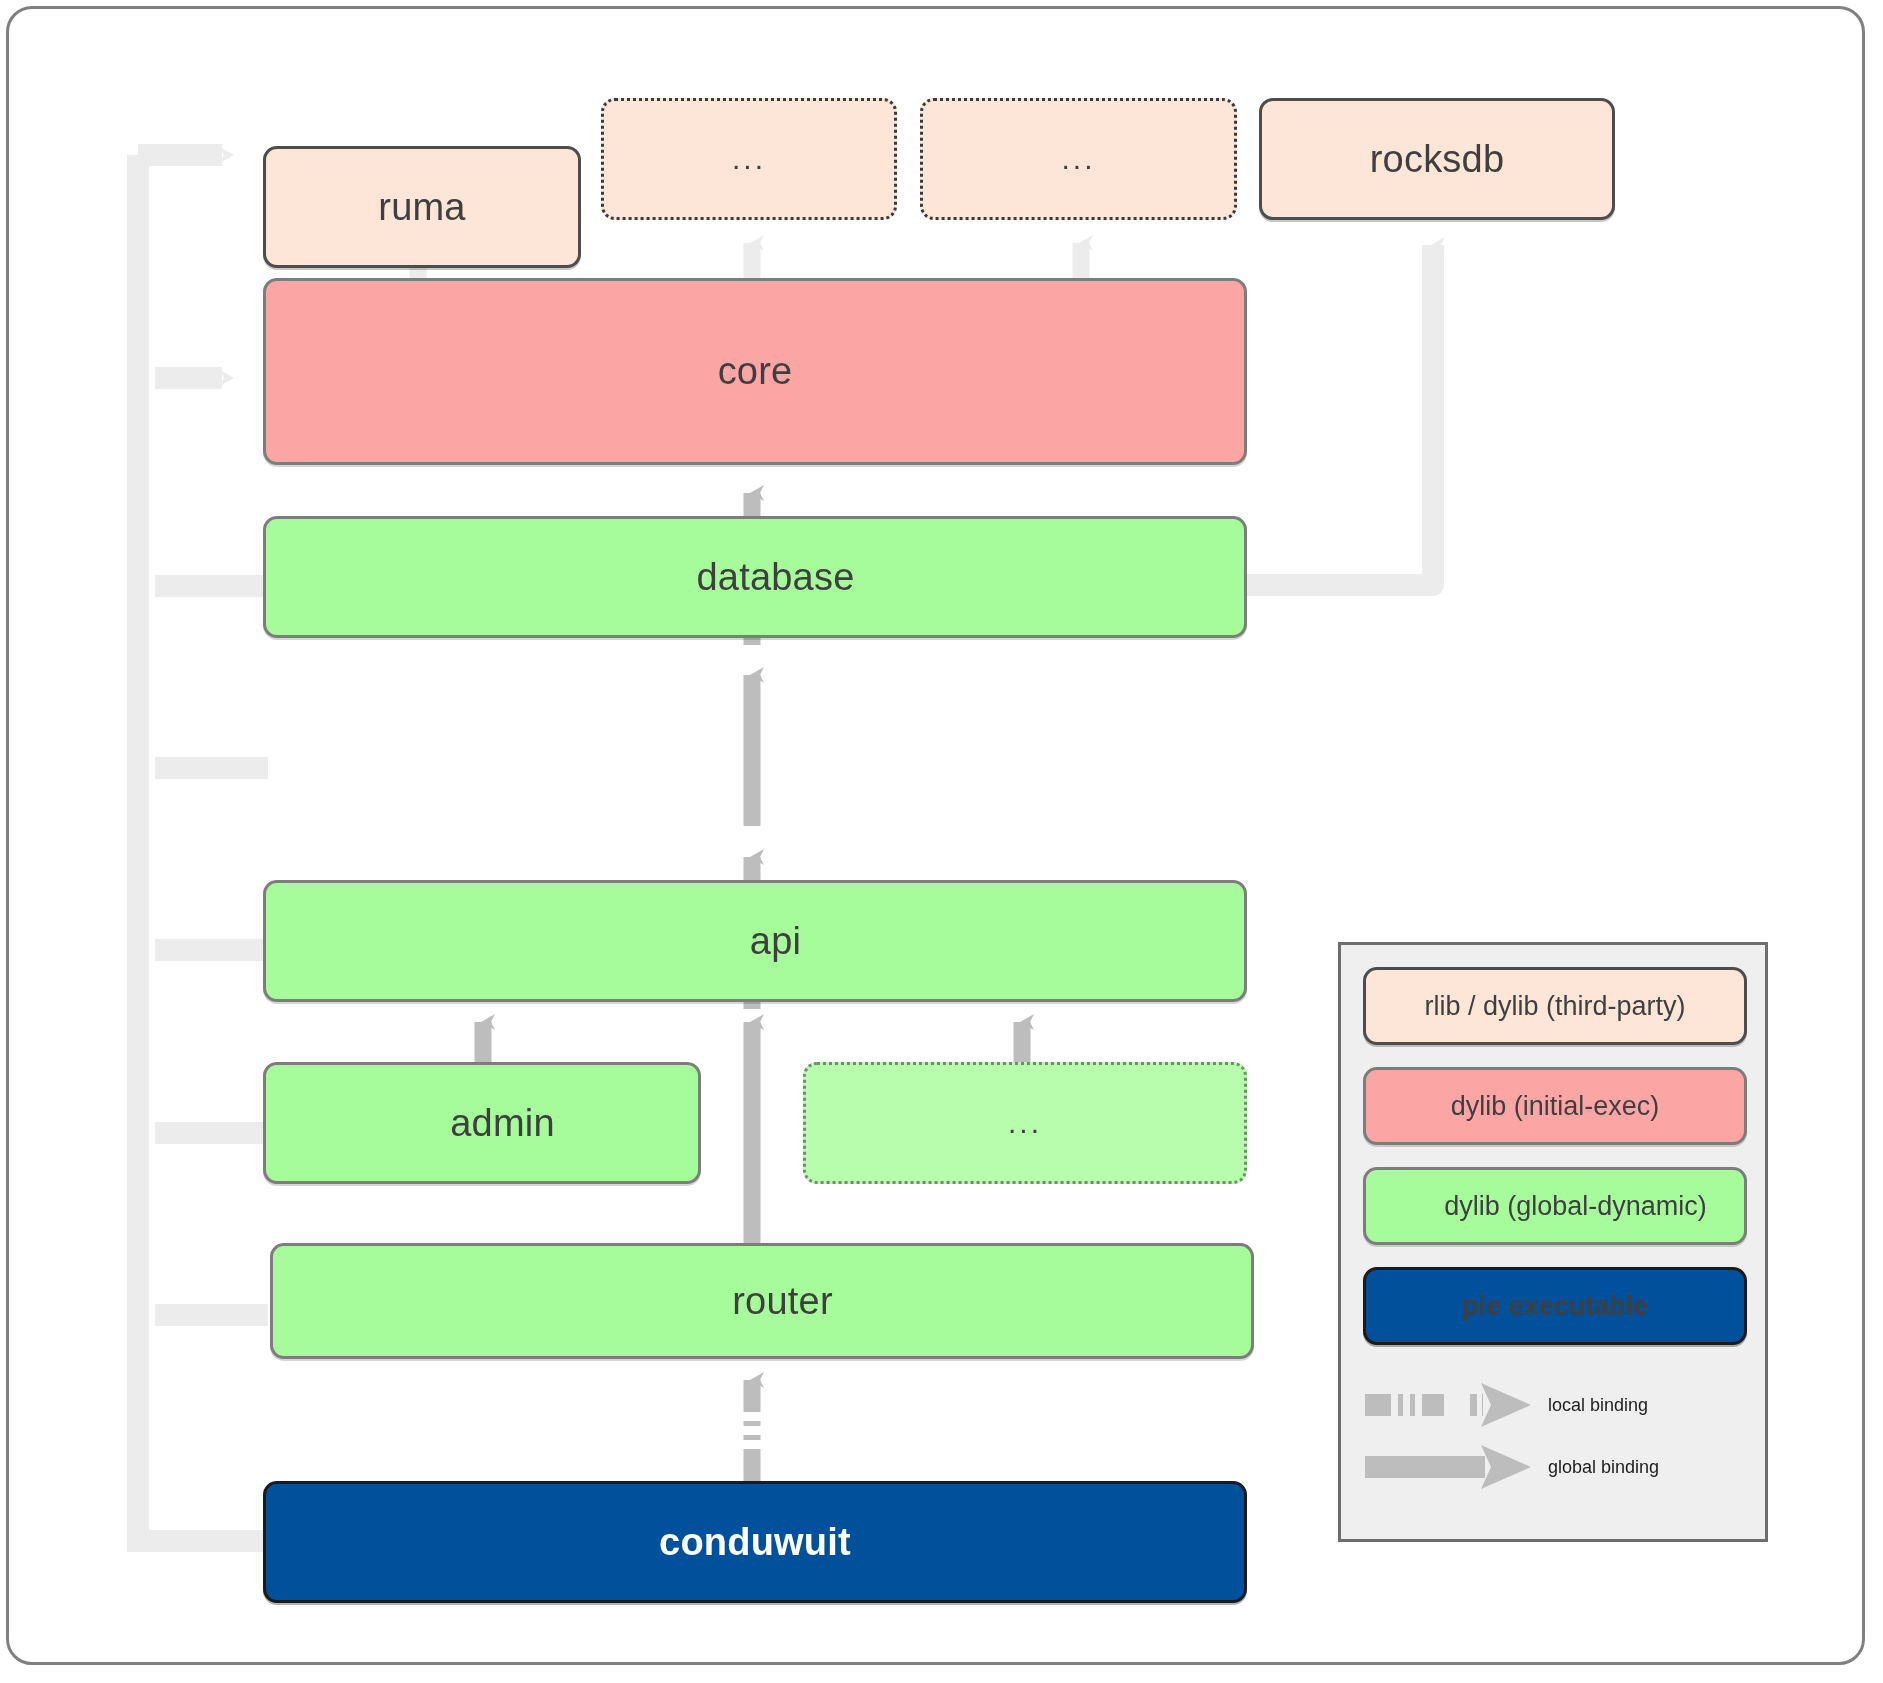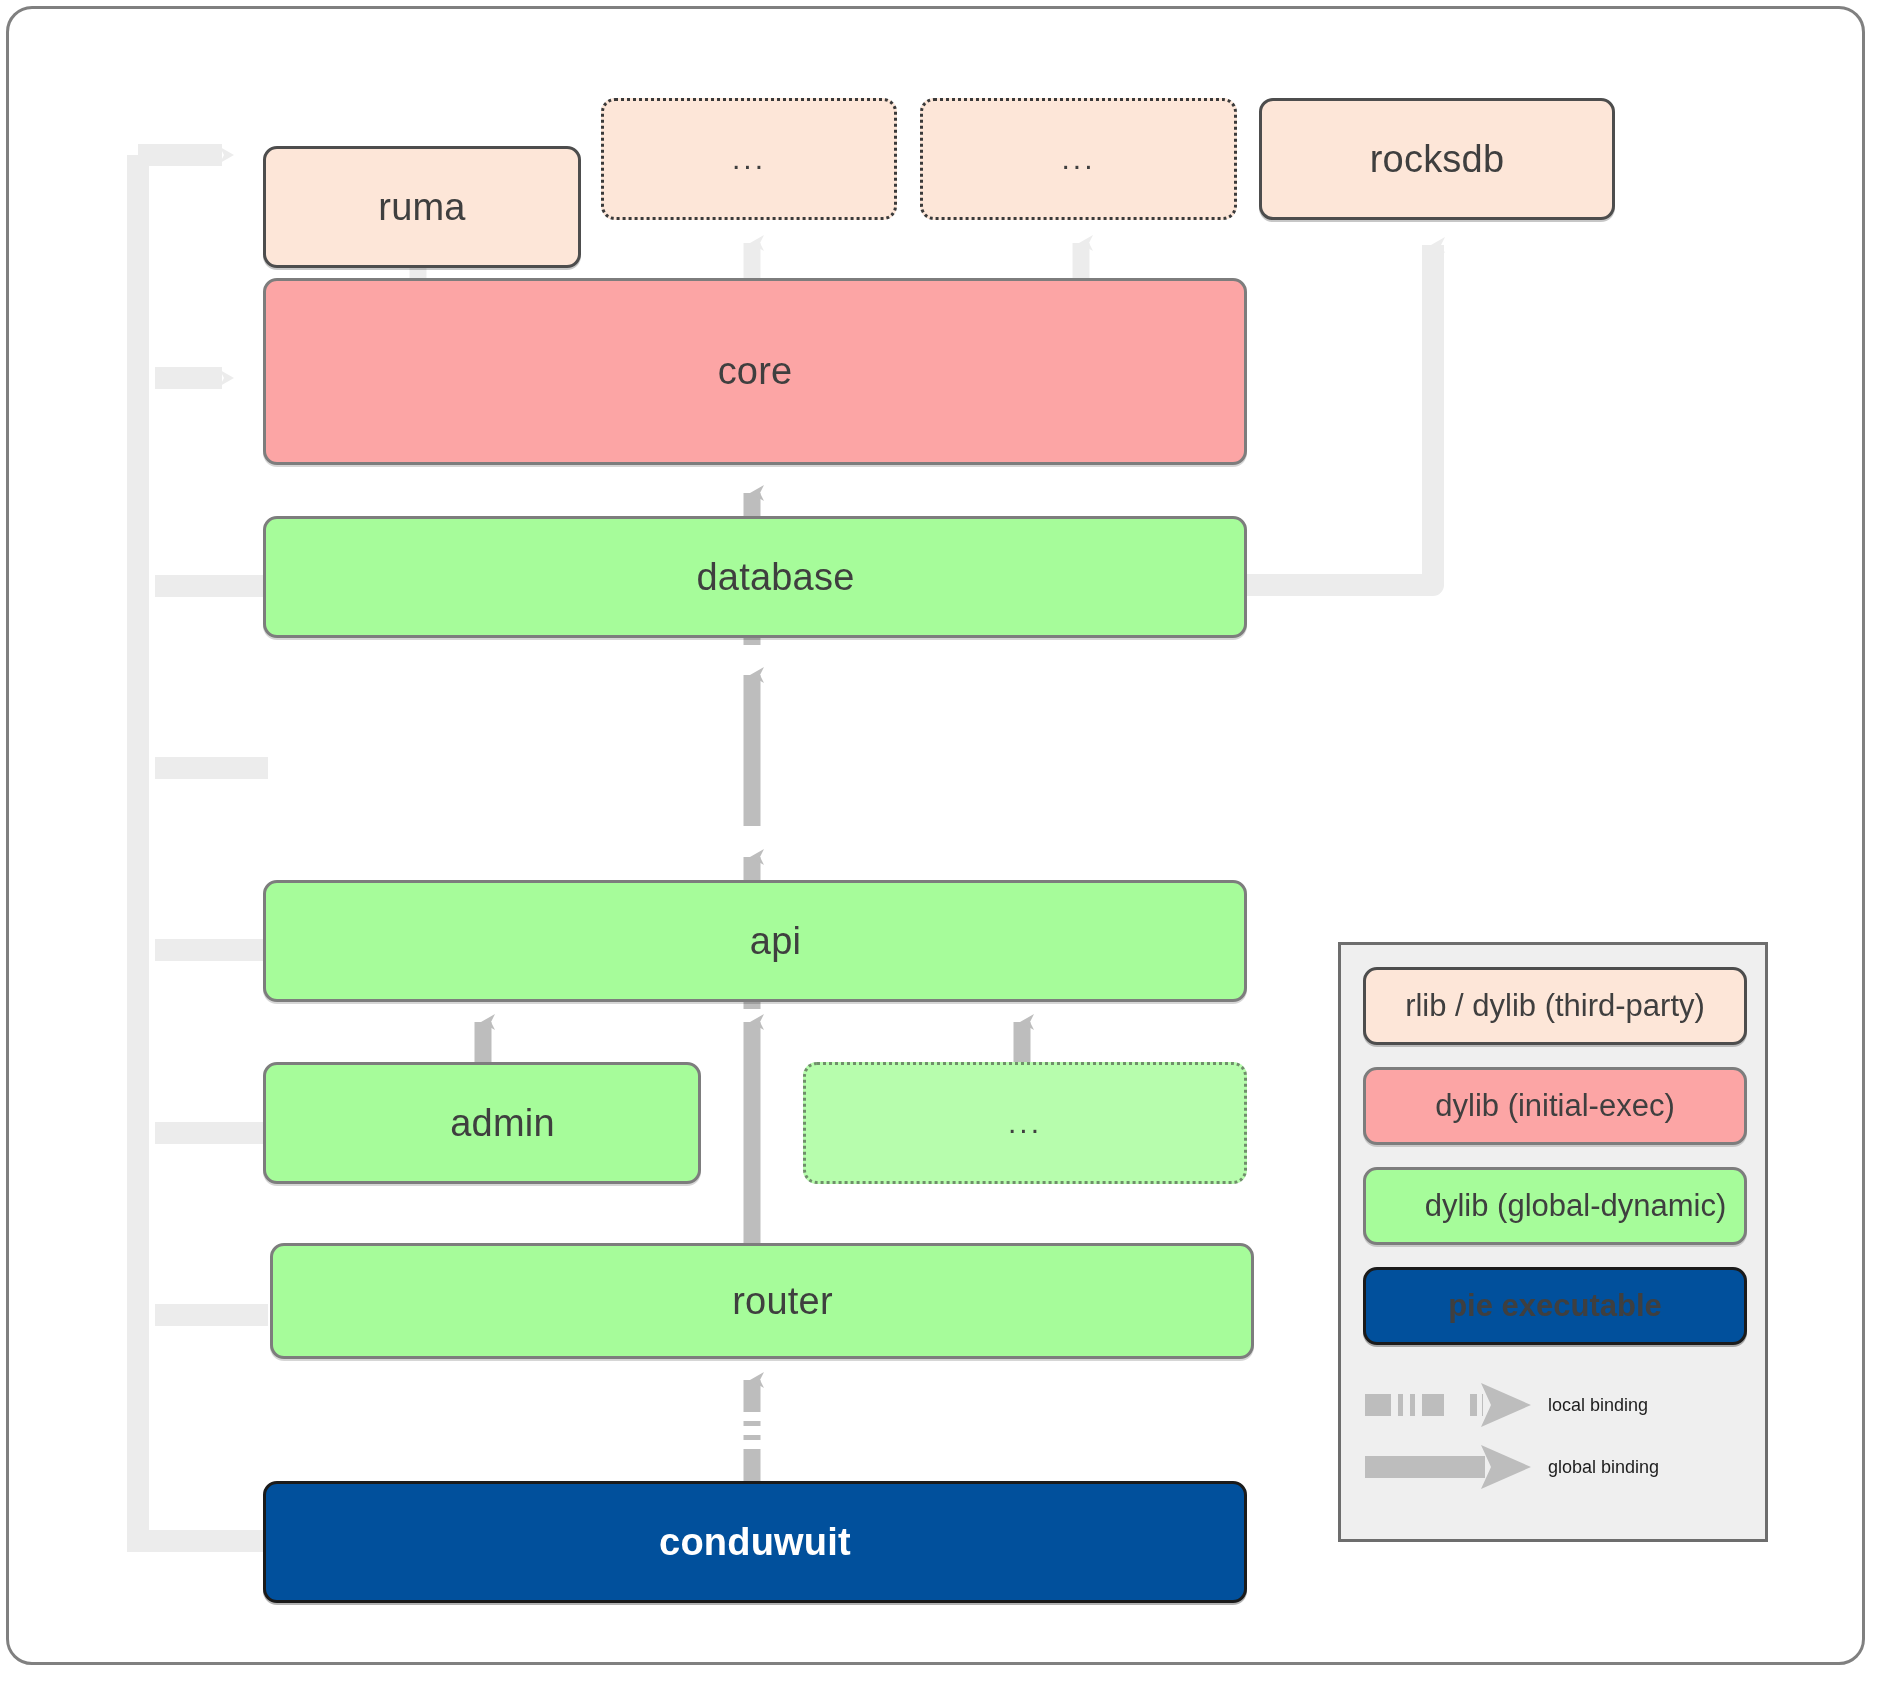--- a/index.html
+++ b/index.html
@@ -120,21 +120,21 @@
   .legend-chip {
     position: absolute;
     left: 22px;
     width: 384px;
     height: 78px;
     box-sizing: border-box;
     display: flex;
     align-items: center;
     justify-content: center;
     border-radius: 14px;
-    font-size: 31px;
+    font-size: 27px;
     color: #3f3f3f;
   }
   .legend-chip.lc1 { top: 22px; }
   .legend-chip.lc2 { top: 122px; }
   .legend-chip.lc3 { top: 222px; }
   .legend-chip.lc4 { top: 322px; }
 
   .legend-row {
     position: absolute;
     left: 22px;

